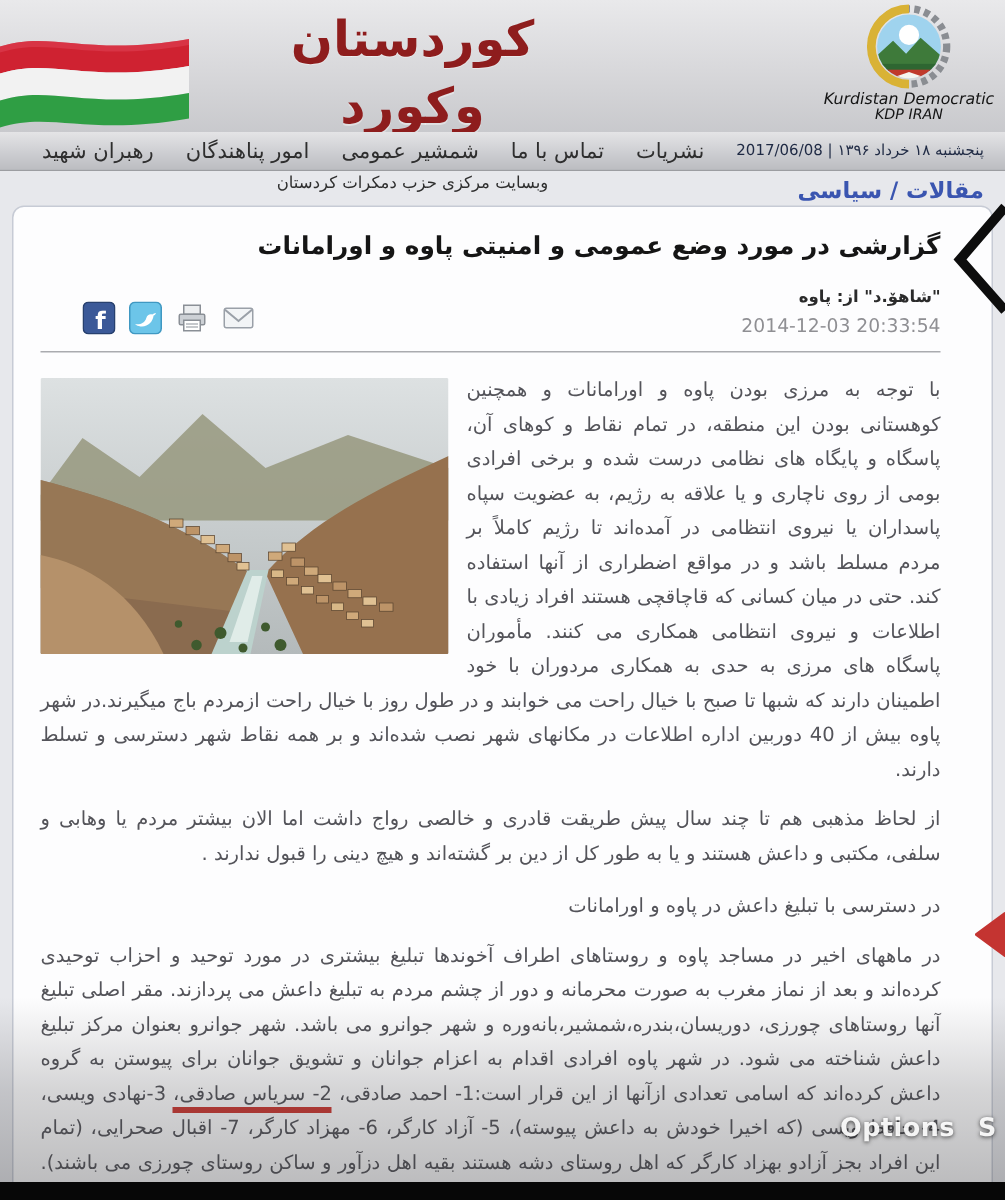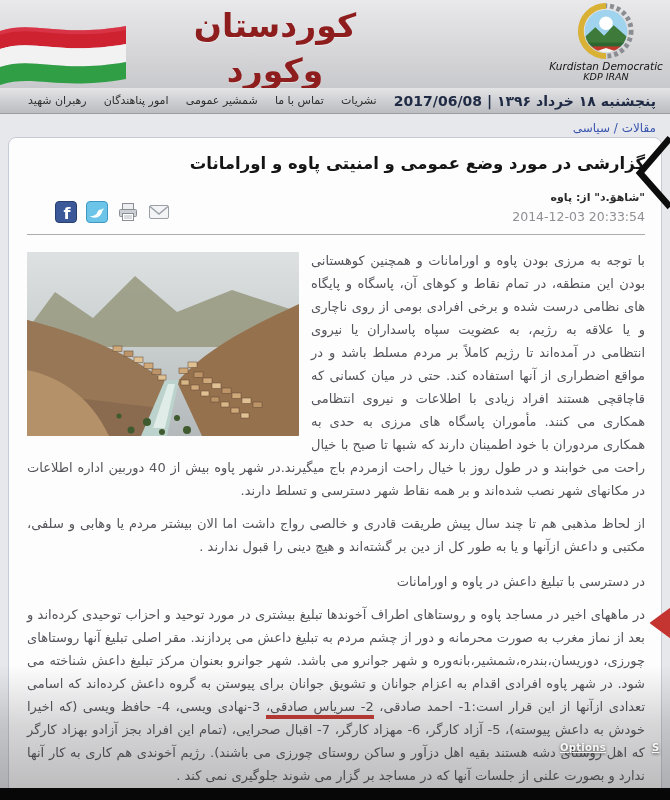--- a/index.html
+++ b/index.html
@@ -34,30 +34,30 @@
   .logo-caption { font-size: 10.5px; font-weight: normal; font-style: italic; color: #141414; line-height: 1.15; white-space: nowrap; direction: ltr; }
   .logo-caption.small { font-size: 9.5px; }
   
   .nav-bar {
     position: absolute; top: 88px; left: 0; width: 670px; height: 26px;
     background: linear-gradient(180deg, #e4e4e6 0%, #cbccd0 60%, #bcbdc1 100%);
     border-bottom: 1px solid #9c9da1;
     display: flex; align-items: center; justify-content: space-between;
     padding: 0 14px 0 28px; direction: rtl;
   }
-  .nav-date { font-size: 14px; color: #1f2a44; font-weight: bold; white-space: nowrap; }
-  .nav-item { font-size: 11px; color: #2e2e2e; cursor: pointer; white-space: nowrap; }
+  .nav-date { font-size: 10px; color: #1f2a44; font-weight: normal; white-space: nowrap; }
+  .nav-item { font-size: 14px; color: #2e2e2e; cursor: pointer; white-space: nowrap; }
   
   .breadcrumb-row { position: absolute; top: 114px; left: 0; width: 670px; height: 22px; padding: 3px 14px 0 0; }
-  .breadcrumb { font-size: 12px; font-weight: normal; color: #3a55b0; }
+  .breadcrumb { font-size: 15px; font-weight: bold; color: #3a55b0; }
   
   .card {
     position: absolute; top: 137px; left: 8px; width: 654px; height: 663px;
     background: #fdfdfe; border: 1px solid #c7cbd5; border-radius: 8px 8px 0 0;
-    padding: 14px 16px 0 18px; overflow: hidden; direction: rtl;
+    padding: 14px 34px 0 18px; overflow: hidden; direction: rtl;
   }
   .article-title { font-size: 16.5px; font-weight: bold; color: #151515; line-height: 1.5; }
   .meta-row { display: flex; justify-content: space-between; align-items: flex-end; margin-top: 14px; }
   .byline { font-size: 11px; font-weight: bold; color: #2b2b2b; }
   .datetime { font-size: 12.5px; color: #8f8f93; margin-top: 5px; text-align: right; direction: ltr; }
   .social-icons { display: flex; direction: ltr; gap: 9px; margin-left: 28px; margin-bottom: 1px; }
   .social-icons .sicon { width: 22px; height: 22px; cursor: pointer; }
   .divider { border: none; border-top: 1px solid #aaabaf; margin-top: 10px; }
   .article-body { margin-top: 14px; font-size: 13px; line-height: 23px; color: #54545a; text-align: justify; }
   .article-body p { margin-bottom: 10px; }
@@ -71,22 +71,22 @@
   .anno-red-arrow { left: 648px; top: 606px; }
   
   .dim-overlay {
     position: absolute; left: 0; top: 665px; width: 670px; height: 135px; z-index: 40;
     background: linear-gradient(180deg, rgba(55,55,58,0) 0%, rgba(55,55,58,.20) 45%, rgba(50,50,53,.34) 100%);
     pointer-events: none;
   }
   .bottom-bar { position: absolute; left: 0; top: 788px; width: 670px; height: 12px; background: #070707; z-index: 45; }
   .overlay-label {
     position: absolute; z-index: 46; color: rgba(255,255,255,.93);
-    font-size: 10px; font-weight: bold; letter-spacing: .3px;
-    text-shadow: 0 1px 3px rgba(0,0,0,.7); direction: ltr; cursor: pointer; text-decoration: underline;
+    font-size: 17px; font-weight: bold; letter-spacing: .3px;
+    text-shadow: 0 1px 3px rgba(0,0,0,.7); direction: ltr; cursor: pointer;
   }
   .overlay-options { left: 560px; top: 742px; }
   .overlay-s { left: 652px; top: 742px; }
 </style>
 </head>
 <body>
 
 <div class="site-header">
 
   <div class="flag-wrap">
@@ -94,20 +94,21 @@
       <path d="M0,9 C34,-2 58,16 126,4 L126,22 C58,34 34,16 0,27 Z" fill="#cf2231"></path>
       <path d="M0,27 C34,16 58,34 126,22 L126,40 C58,52 34,34 0,45 Z" fill="#f2f2f2"></path>
       <path d="M0,45 C34,34 58,52 126,40 L126,57 C58,69 34,52 0,63 Z" fill="#2f9e44"></path>
       <path d="M0,9 C34,-2 58,16 126,4 L126,8 C58,20 34,2 0,13 Z" fill="#e2455a" opacity=".5"></path>
     </svg>
   </div>
 
   <div class="brand-center">
     <div class="calligraphy">کوردستان وکورد</div>
     <div class="brand-latin">Kurdistanukurd</div>
+    <div class="brand-sub">وبسایت مرکزی حزب دمکرات کردستان</div>
   </div>
 
   <div class="logo-wrap">
     <svg width="58" height="58" viewBox="0 0 60 60" style="display:block;margin:0 auto;">
       <defs>
           <clipPath id="lc">
             <circle cx="30" cy="30" r="22"></circle>
           </clipPath>
         </defs>
       <circle cx="30" cy="30" r="26" fill="none" stroke="#8a8d92" stroke-width="5" stroke-dasharray="4 3"></circle>
@@ -221,21 +222,21 @@
           <rect x="184" y="145" width="8" height="5" fill="#bd9468"></rect>
             <rect x="194" y="150" width="8" height="5" fill="#d8b887"></rect>
           <rect x="204" y="156" width="8" height="5" fill="#cfa97a"></rect>
             <rect x="214" y="161" width="8" height="5" fill="#e0c193"></rect>
         </g>
       </svg>
     </div>
 
     <p>با توجه به مرزی بودن پاوه و اورامانات و همچنین کوهستانی بودن این منطقه، در تمام نقاط و کوهای آن، پاسگاه و پایگاه های نظامی درست شده و برخی افرادی بومی از روی ناچاری و یا علاقه به رژیم، به عضویت سپاه پاسداران یا نیروی انتظامی در آمده‌اند تا رژیم کاملاً بر مردم مسلط باشد و در مواقع اضطراری از آنها استفاده کند. حتی در میان کسانی که قاچاقچی هستند افراد زیادی با اطلاعات و نیروی انتظامی همکاری می کنند. مأموران پاسگاه های مرزی به حدی به همکاری مردوران با خود اطمینان دارند که شبها تا صبح با خیال راحت می خوابند و در طول روز با خیال راحت ازمردم باج میگیرند.در شهر پاوه بیش از 40 دوربین اداره اطلاعات در مکانهای شهر نصب شده‌اند و بر همه نقاط شهر دسترسی و تسلط دارند.</p>
 
-    <p>از لحاظ مذهبی هم تا چند سال پیش طریقت قادری و خالصی رواج داشت اما الان بیشتر مردم یا وهابی و سلفی، مکتبی و داعش ازآنها و یا به طور کل از دین بر گشته‌اند و هیچ دینی را قبول ندارند .</p>
+    <p>از لحاظ مذهبی هم تا چند سال پیش طریقت قادری و خالصی رواج داشت اما الان بیشتر مردم یا وهابی و سلفی، مکتبی و داعش هستند و یا به طور کل از دین بر گشته‌اند و هیچ دینی را قبول ندارند .</p>
 
     <p class="subhead">در دسترسی با تبلیغ داعش در پاوه و اورامانات</p>
 
     <p><span>در ماههای اخیر در مساجد پاوه و روستاهای اطراف آخوندها تبلیغ بیشتری در مورد توحید و احزاب توحیدی کرده‌اند و بعد از نماز مغرب به صورت محرمانه و دور از چشم مردم به تبلیغ داعش می پردازند. مقر اصلی تبلیغ آنها روستاهای چورزی، دوریسان،بندره،شمشیر،بانه‌وره و شهر جوانرو می باشد. شهر جوانرو بعنوان مرکز تبلیغ داعش شناخته می شود. در شهر پاوه افرادی اقدام به اعزام جوانان و تشویق جوانان برای پیوستن به گروه داعش کرده‌اند که اسامی تعدادی ازآنها از این قرار است:1- احمد صادقی، </span><span class="mark-underline">2- سریاس صادقی،</span><span> 3-نهادی ویسی، 4- حافظ ویسی (که اخیرا خودش به داعش پیوسته)، 5- آزاد کارگر، 6- مهزاد کارگر، 7- اقبال صحرایی، (تمام این افراد بجز آزادو بهزاد کارگر که اهل روستای دشه هستند بقیه اهل دزآور و ساکن روستای چورزی می باشند). رژیم آخوندی هم کاری به کار آنها ندارد و بصورت علنی از جلسات آنها که در مساجد بر گزار می شوند جلوگیری نمی کند .</span></p>
 
     <p class="subhead">در ارتباط با وضع معیشت مردم پاوه و اورامانات</p>
 
   </div>
 </div>
 

